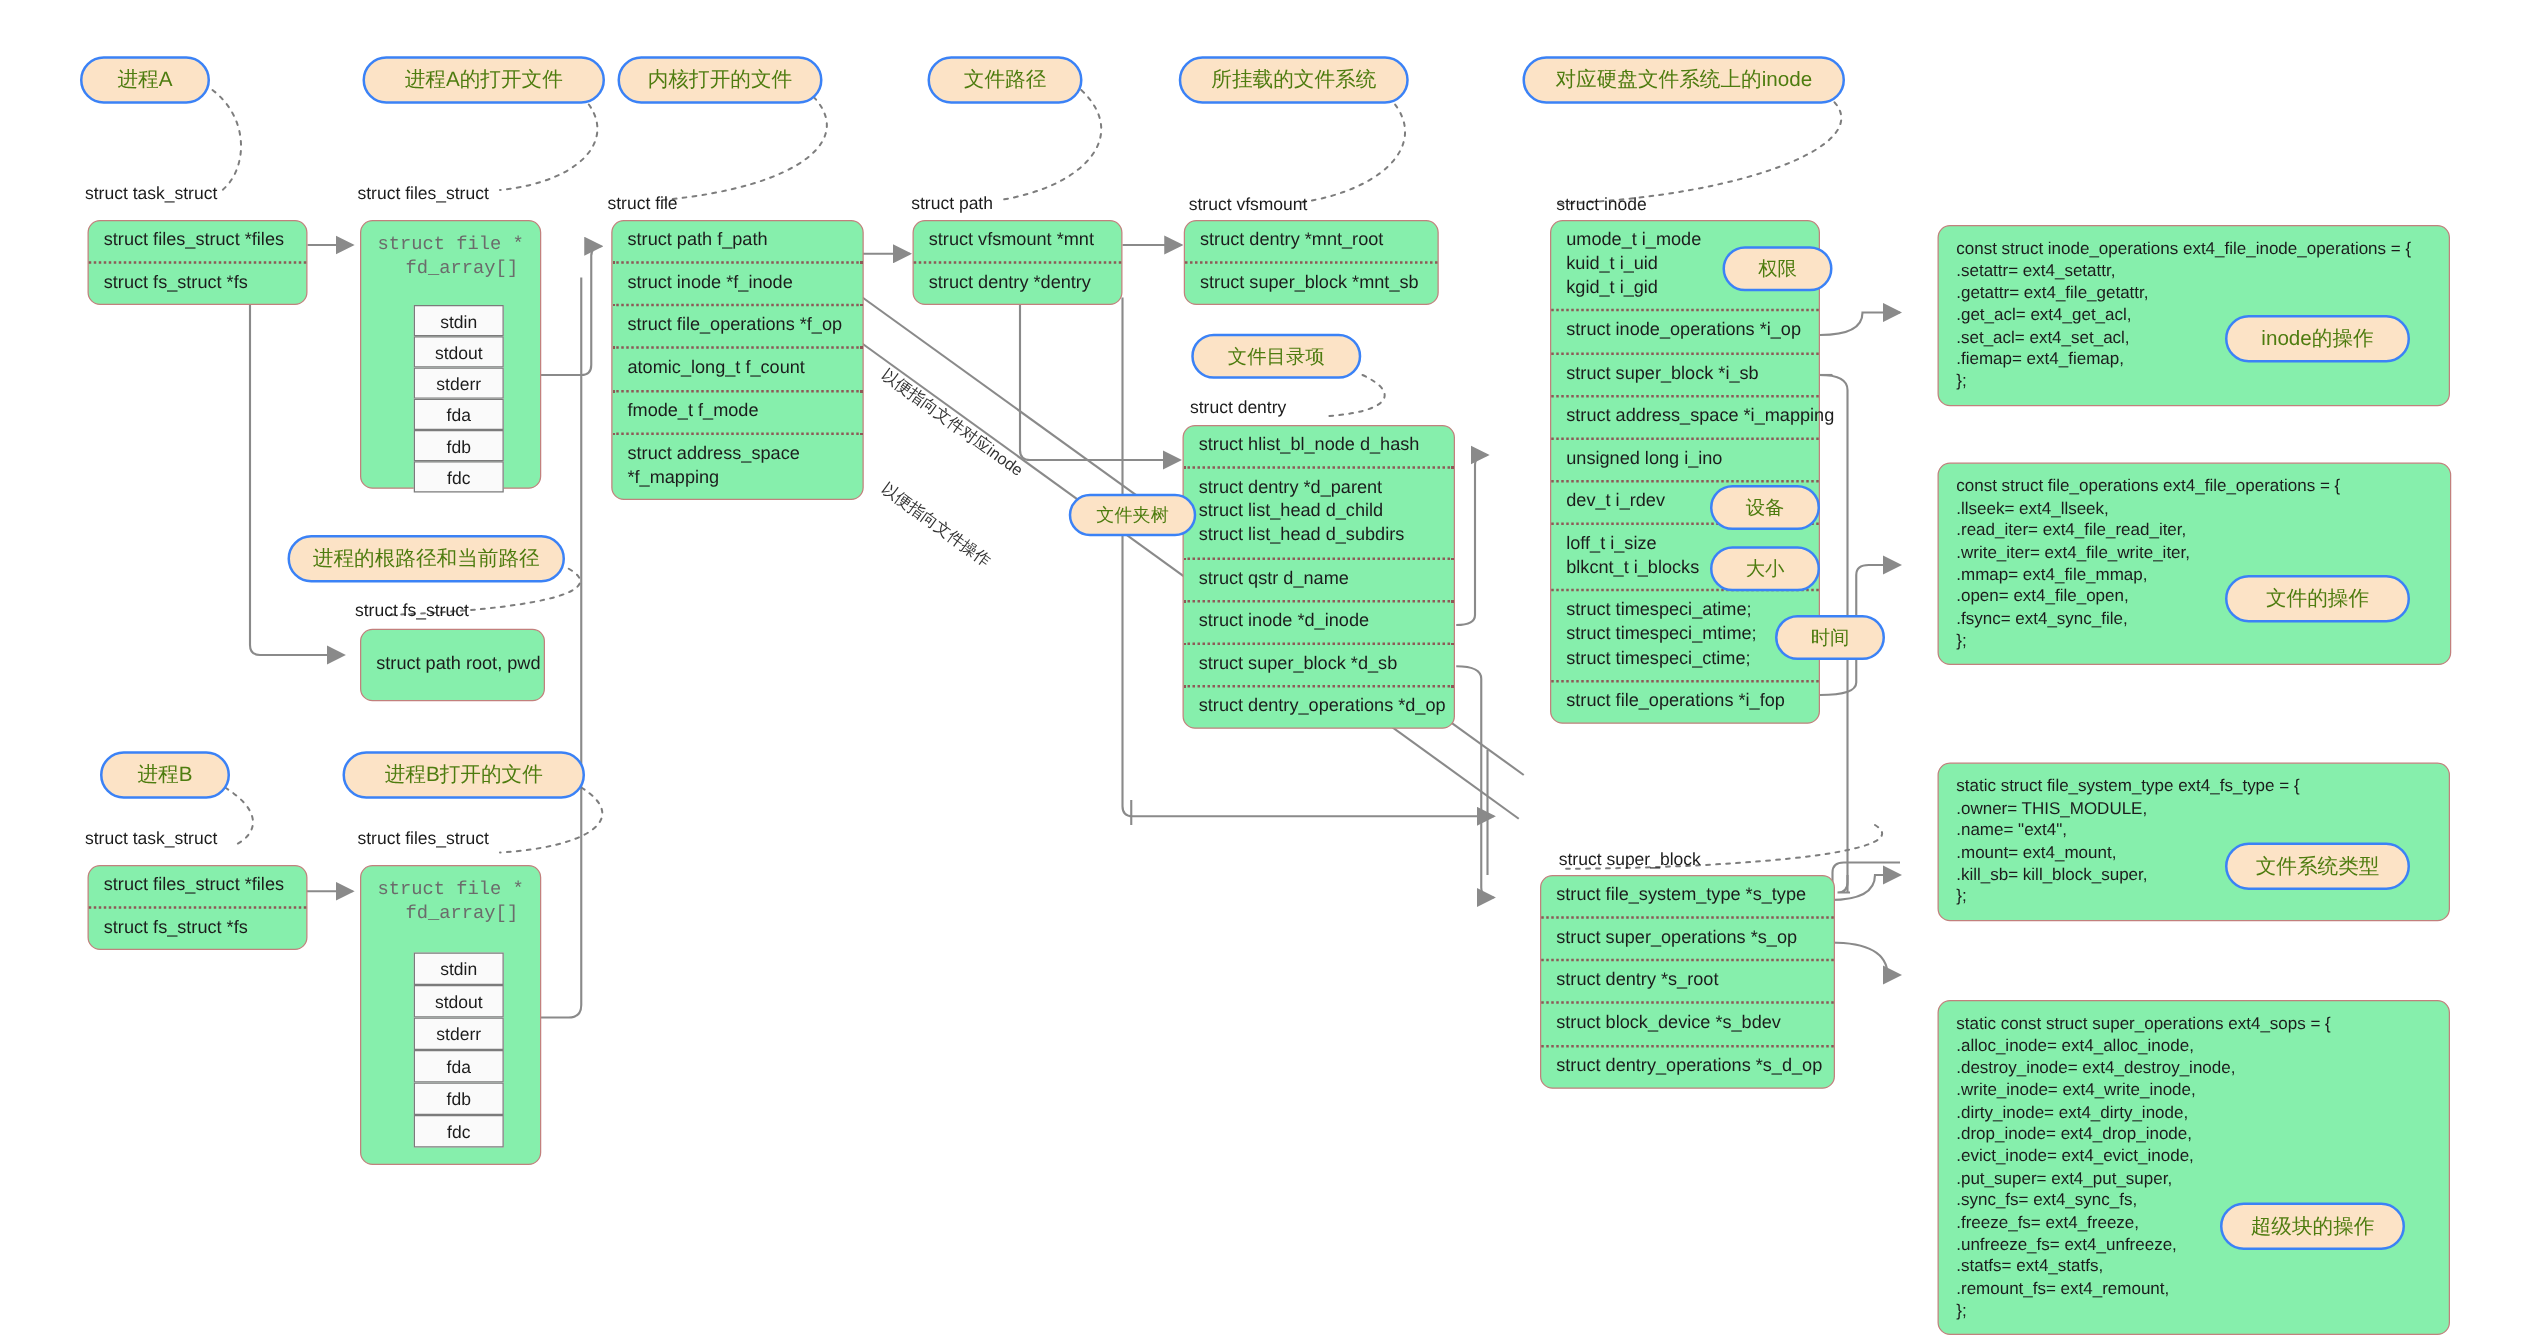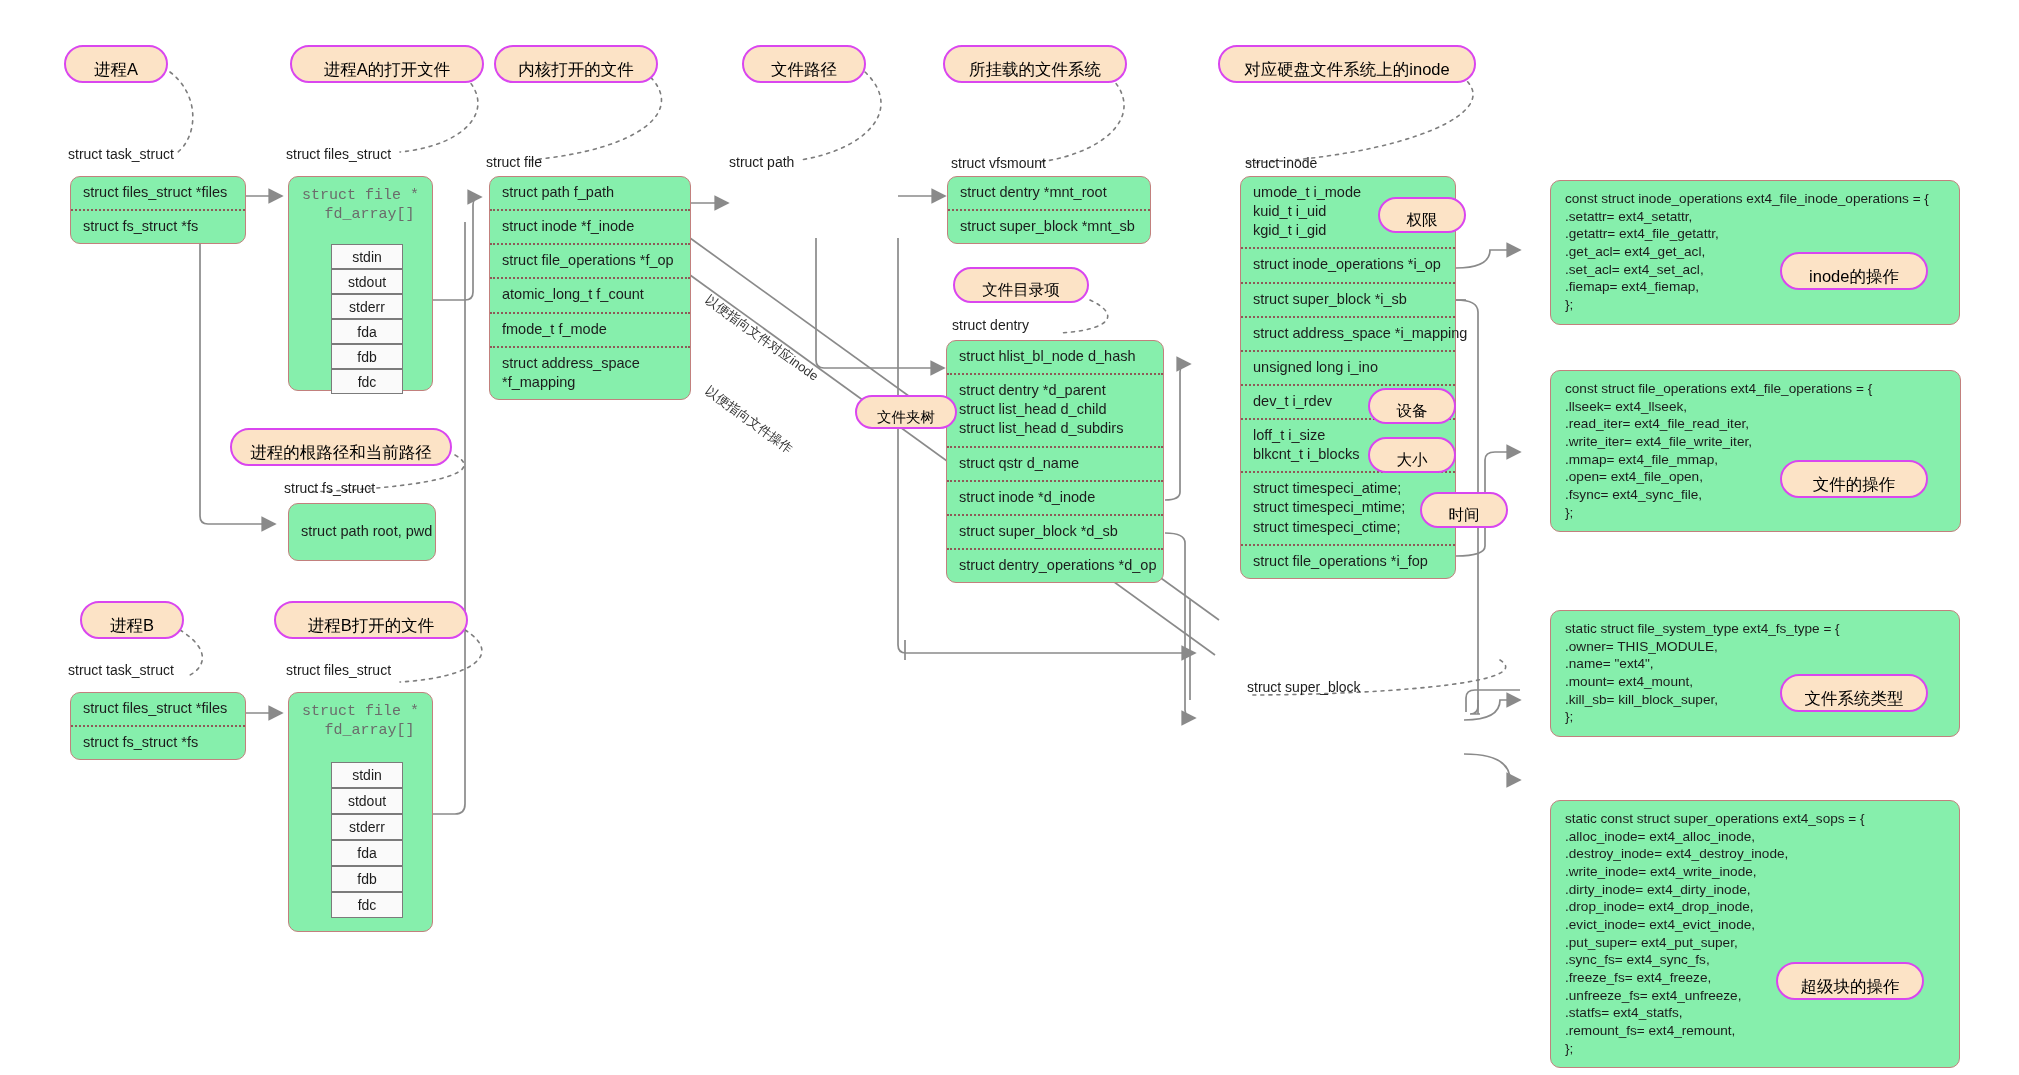--- a/index.html
+++ b/index.html
@@ -32,26 +32,26 @@
   }
   .caption{
     position:absolute;
     font-size:14px;
     color:#1c1c1c;
     white-space:nowrap;
   }
   .pill{
     position:absolute;
     background:#fce3c6;
-    border:2px solid #d946ef;
+    border:2px solid #3b82f6;
     border-radius:999px;
-    color:#000000;
+    color:#4d7c0f;
     font-size:16.5px;
     display:flex;
-    align-items:flex-end;
+    align-items:center;
     justify-content:center;
     white-space:nowrap;
     box-sizing:border-box;
     padding:0 16px;
   }
   .pill.small{font-size:15.5px;}
   .pill.tiny{font-size:14.5px;}
   .fdcell{
     position:absolute;
     background:#fafafa;
@@ -212,20 +212,24 @@
   <div class="struct-box" style="left:489px;top:176px;width:202px;">
     <div class="row">struct path f_path</div>
     <div class="row">struct inode *f_inode</div>
     <div class="row">struct file_operations *f_op</div>
     <div class="row">atomic_long_t f_count</div>
     <div class="row">fmode_t f_mode</div>
     <div class="row" style="white-space:pre;">struct address_space
 *f_mapping</div>
   </div>
 
+  <div class="struct-box" style="left:730px;top:176px;width:168px;">
+    <div class="row">struct vfsmount *mnt</div>
+    <div class="row">struct dentry *dentry</div>
+  </div>
 
   <div class="struct-box" style="left:947px;top:176px;width:204px;">
     <div class="row">struct dentry *mnt_root</div>
     <div class="row">struct super_block *mnt_sb</div>
   </div>
 
   <div class="pill small" style="left:953px;top:267px;width:136px;height:36px;">
       <span>文件目录项</span>
     </div>
 
@@ -299,20 +303,27 @@
   fd_array[]</div>
   </div>
   <div class="fdcell" style="left:331px;top:762px;width:72px;height:26px;">stdin</div>
   <div class="fdcell" style="left:331px;top:788px;width:72px;height:26px;">stdout</div>
   <div class="fdcell" style="left:331px;top:814px;width:72px;height:26px;">stderr</div>
   <div class="fdcell" style="left:331px;top:840px;width:72px;height:26px;">fda</div>
   <div class="fdcell" style="left:331px;top:866px;width:72px;height:26px;">fdb</div>
   <div class="fdcell" style="left:331px;top:892px;width:72px;height:26px;">fdc</div>
 
 
+  <div class="struct-box" style="left:1232px;top:700px;width:236px;">
+    <div class="row">struct file_system_type *s_type</div>
+    <div class="row">struct super_operations *s_op</div>
+    <div class="row">struct dentry *s_root</div>
+    <div class="row">struct block_device *s_bdev</div>
+    <div class="row">struct dentry_operations *s_d_op</div>
+  </div>
 
   <div class="struct-box codebox" style="left:1550px;top:180px;width:410px;">const struct inode_operations ext4_file_inode_operations = {
 .setattr= ext4_setattr,
 .getattr= ext4_file_getattr,
 .get_acl= ext4_get_acl,
 .set_acl= ext4_set_acl,
 .fiemap= ext4_fiemap,
 };</div>
   <div class="pill" style="left:1780px;top:252px;width:148px;height:38px;">
       <span>inode的操作</span>

